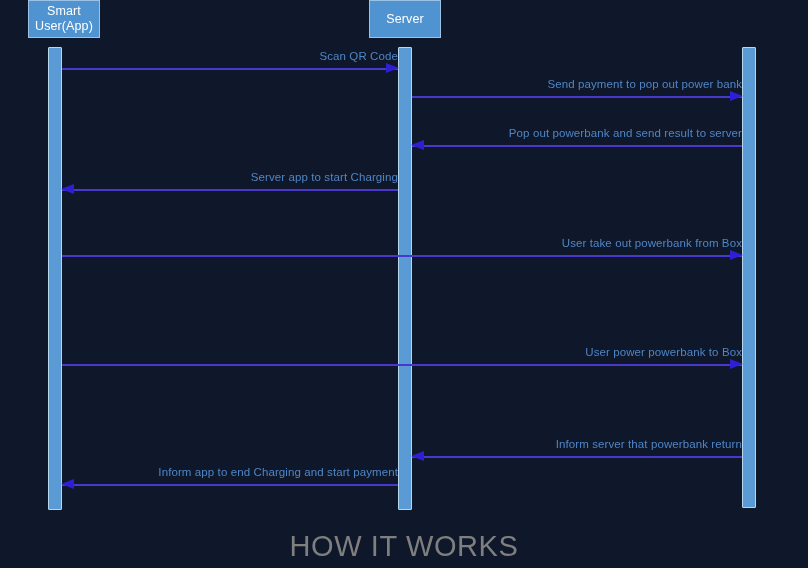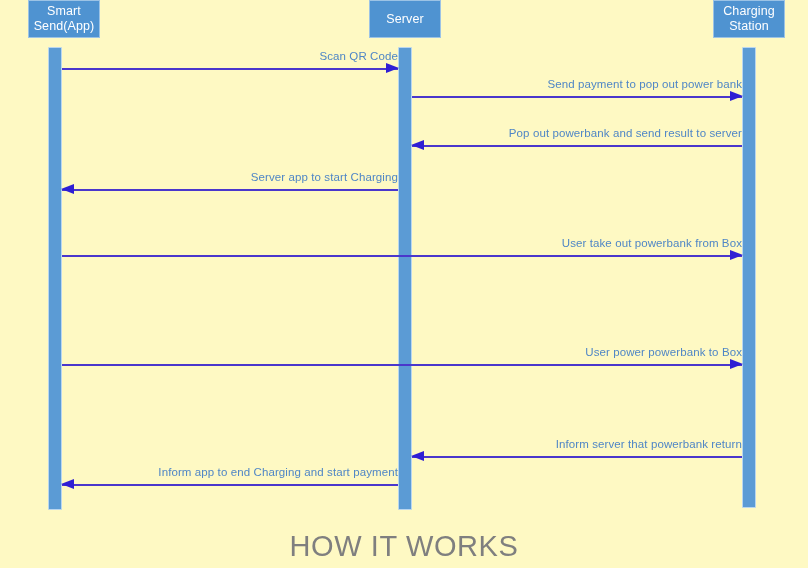--- a/index.html
+++ b/index.html
@@ -7,21 +7,21 @@
     padding: 0;
     background: #ffffff;
   }
   body {
     font-family: "Liberation Sans", sans-serif;
   }
   #diagram-root {
     position: relative;
     width: 808px;
     height: 568px;
-    background: #fef9c3;
+    background: #0f172a;
     overflow: hidden;
   }
 
   
   .participant-box {
     position: absolute;
     box-sizing: border-box;
     background: #4f93d1;
     border: 1px solid #9cc3e5;
     color: #ffffff;
@@ -101,36 +101,30 @@
   }
 </style>
 </head>
 <body>
 
 <div id="diagram-root">
 
   <div class="participant-box" style="left:28px; top:0px; width:72px; height:38px;">
     <div>
       <span>Smart</span>
-      <span>Send(App)</span>
+      <span>User(App)</span>
     </div>
   </div>
 
   <div class="participant-box" style="left:369px; top:0px; width:72px; height:38px;">
     <div>
       <span>Server</span>
     </div>
   </div>
 
-  <div class="participant-box" style="left:713px; top:0px; width:72px; height:38px;">
-    <div>
-      <span>Charging</span>
-      <span>Station</span>
-    </div>
-  </div>
 
   <div class="lifeline" style="left:48px;  top:47px; width:14px; height:463px;"></div>
   <div class="lifeline" style="left:398px; top:47px; width:14px; height:463px;"></div>
   <div class="lifeline" style="left:742px; top:47px; width:14px; height:461px;"></div>
 
   <div class="message" style="left:62px; top:68px; width:336px;">
     <div class="msg-line"></div>
     <div class="arrowhead right"></div>
     <div class="msg-label">Scan QR Code</div>
   </div>

